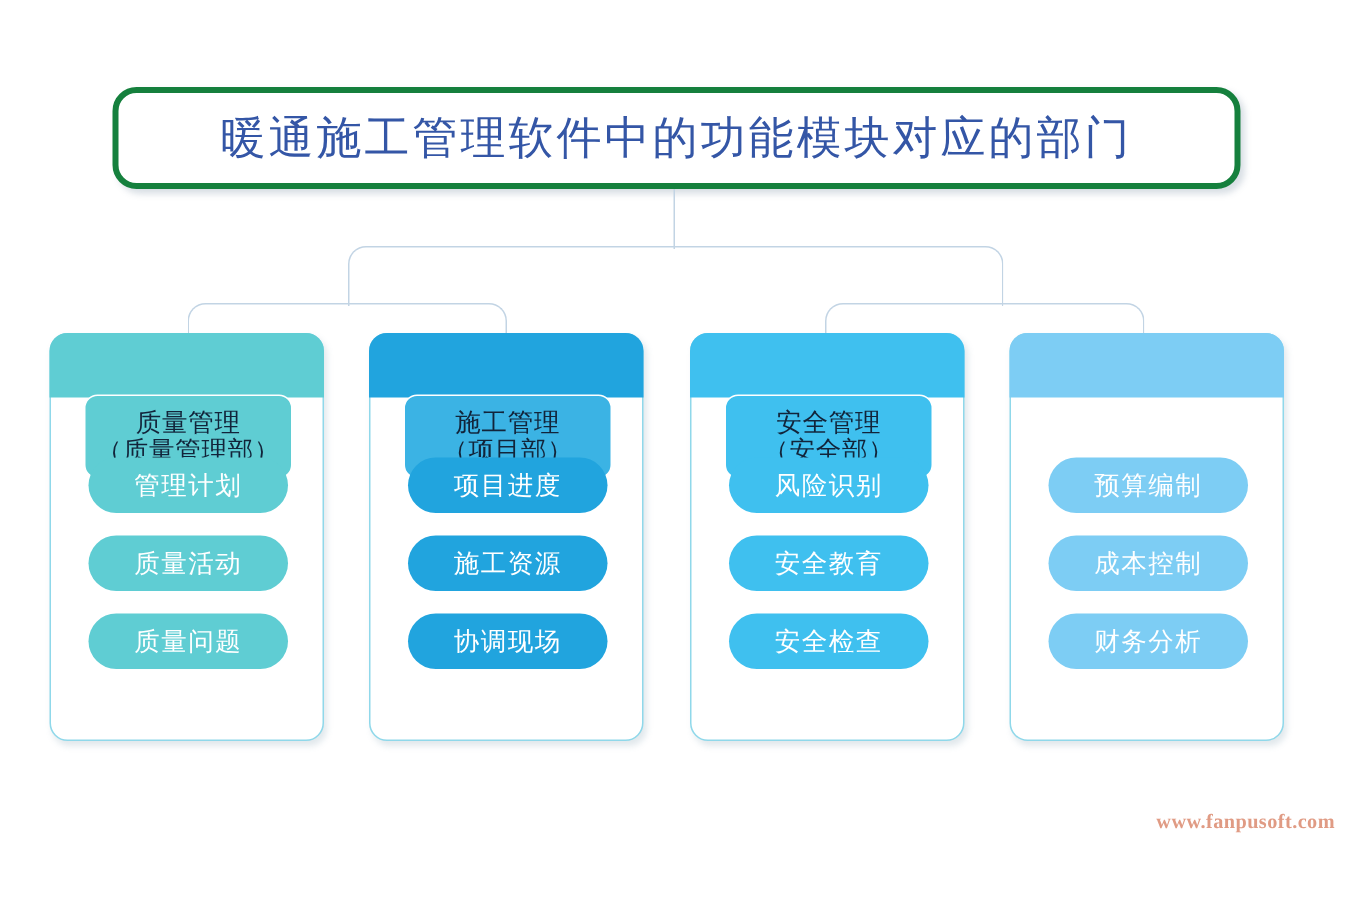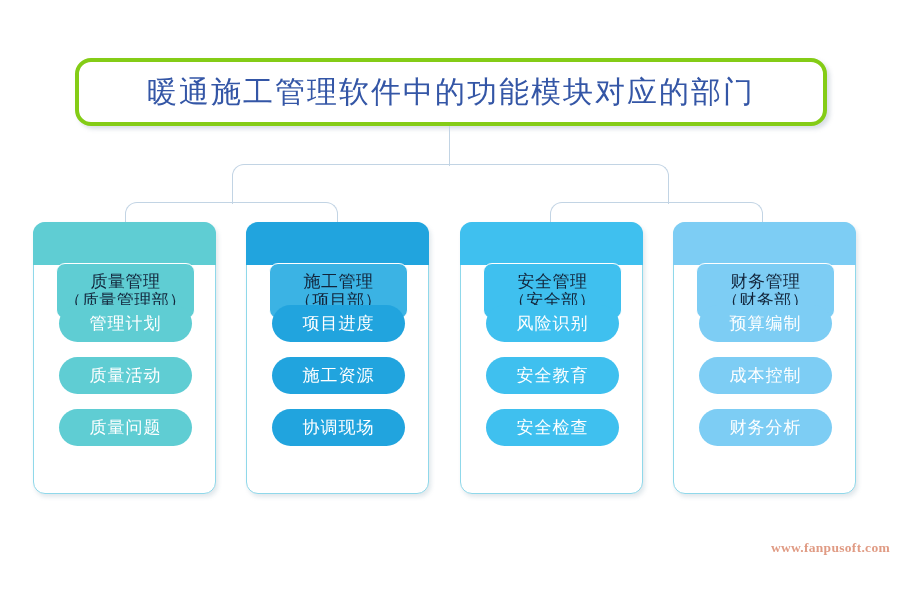--- a/index.html
+++ b/index.html
@@ -20,21 +20,21 @@
   }
 
   
   .title-box {
     position: absolute;
     left: 75px;
     top: 58px;
     width: 752px;
     height: 68px;
     box-sizing: border-box;
-    border: 4px solid #84cc16;
+    border: 4px solid #15803d;
     border-radius: 16px;
     background: #ffffff;
     box-shadow: 3px 3px 4px rgba(120,140,160,0.28);
     display: flex;
     align-items: center;
     justify-content: center;
   }
   .title-text {
     font-size: 30px;
     letter-spacing: 2px;
@@ -249,24 +249,20 @@
       </div>
       <div class="card-items">
         <div class="pill" style="background: rgb(63, 192, 239);">风险识别</div>
         <div class="pill" style="background: rgb(63, 192, 239); text-align: center;">安全教育</div>
         <div class="pill" style="background: rgb(63, 192, 239);">安全检查</div>
       </div>
     </div>
 
     <div class="card c4">
       <div class="card-band" style="background: rgb(125, 205, 244);"></div>
-      <div class="card-header" style="background: rgb(125, 205, 244);">
-        <span>财务管理</span>
-        <span>（财务部）</span>
-      </div>
       <div class="card-items">
         <div class="pill" style="background: rgb(125, 205, 244);">预算编制</div>
         <div class="pill" style="background: rgb(125, 205, 244);">成本控制</div>
         <div class="pill" style="background: rgb(125, 205, 244);">财务分析</div>
       </div>
     </div>
 
   </div>
 
   <div class="logo">

